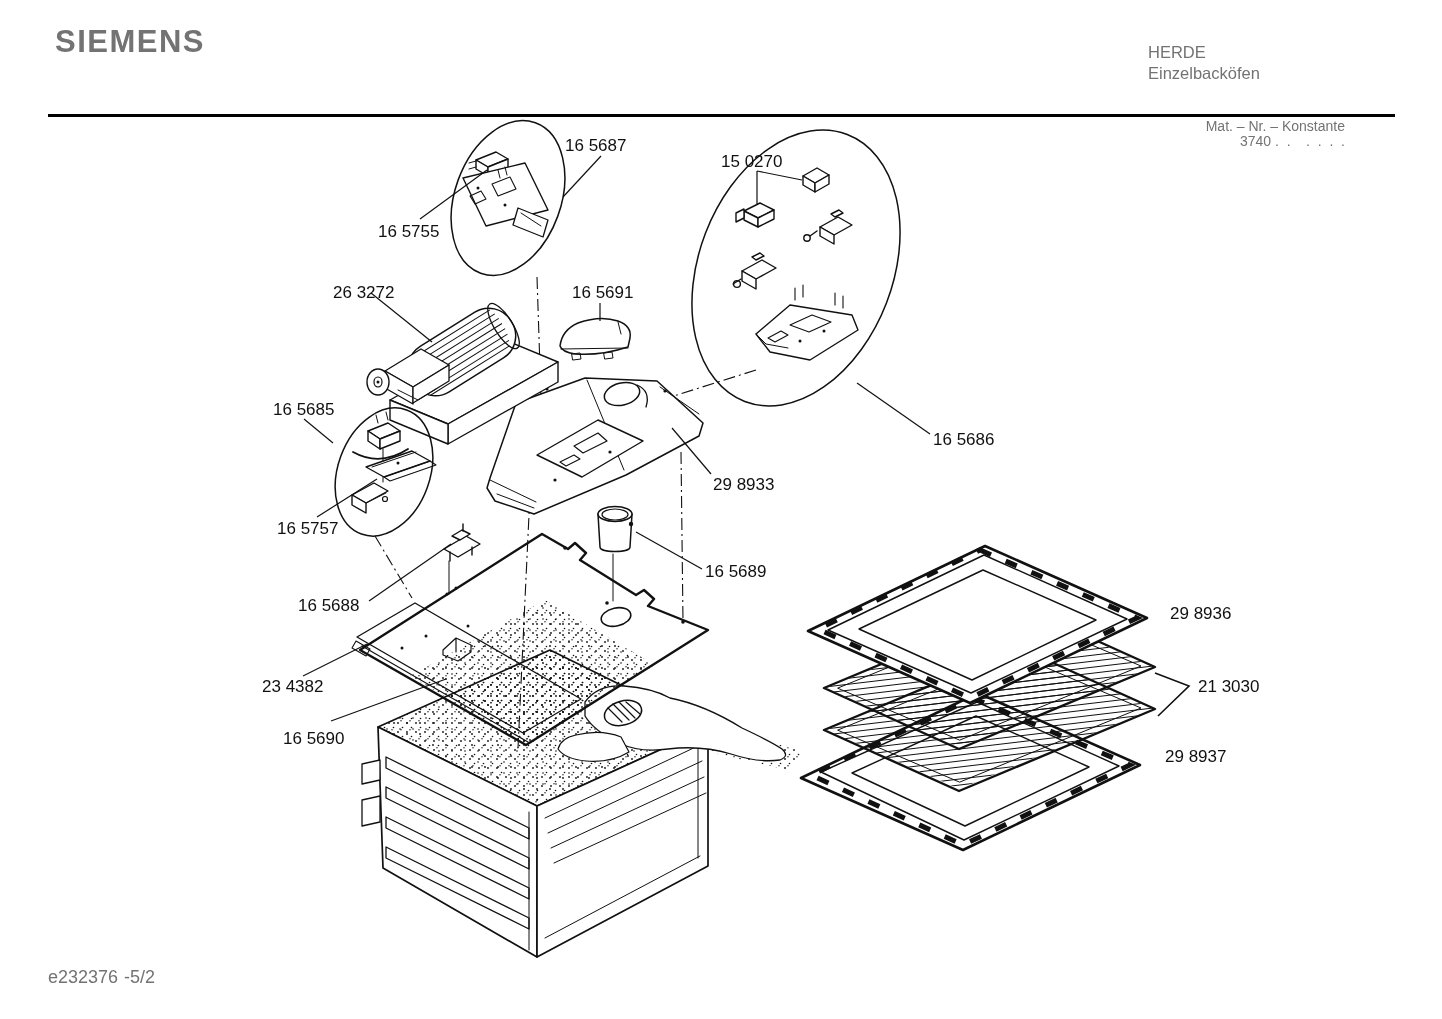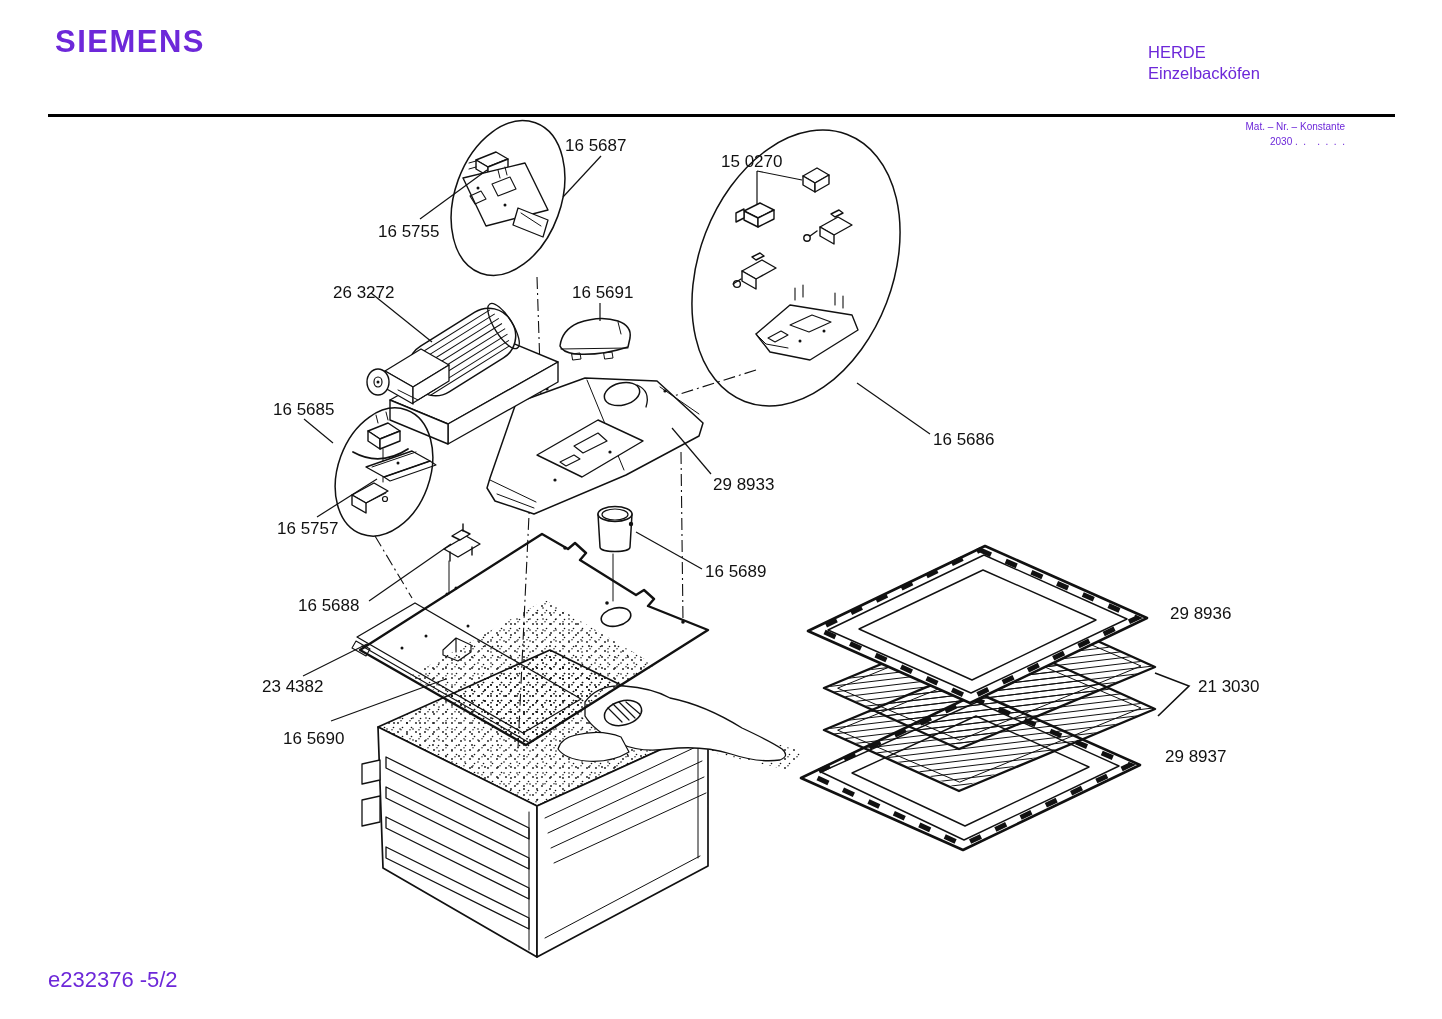--- a/index.html
+++ b/index.html
@@ -1,24 +1,24 @@
 <!DOCTYPE html>
 <html><head>
 <meta charset="utf-8">
 <style>
   html,body{margin:0;padding:0;background:#fff}
   .page{position:relative;width:1442px;height:1019px;background:#ffffff;
-        font-family:"Liberation Sans",sans-serif;color:#6d28d9;overflow:hidden}
+        font-family:"Liberation Sans",sans-serif;color:#737373;overflow:hidden}
   .abs{position:absolute}
   .brand{font-weight:bold;font-size:31px;letter-spacing:1.5px}
   .models{font-size:16.5px;line-height:21px;white-space:nowrap}
   .rule{background:#000}
-  .stamp{font-size:10px;line-height:15px;text-align:right}
+  .stamp{font-size:14px;line-height:15px;text-align:right}
   .pre{white-space:pre}
-  .footer{font-size:22px;white-space:nowrap}
+  .footer{font-size:18px;white-space:nowrap}
   svg text{font-family:"Liberation Sans",sans-serif;font-size:17px;fill:#111}
   .s  {stroke:#111;fill:none;stroke-width:1.4;stroke-linejoin:round;stroke-linecap:round}
   .sf {stroke:#111;fill:#fff;stroke-width:1.4;stroke-linejoin:round}
   .thk{stroke-width:2.4}
   .th2{stroke-width:2.6}
   .thin{stroke-width:1}
   .dd {stroke:#111;fill:none;stroke-width:1.1;stroke-dasharray:12 4 2 4}
   .ldr{stroke:#111;stroke-width:1.2;fill:none}
   .rim{stroke:#111;fill:none;stroke-width:5;stroke-dasharray:12 16}
   .wire{stroke:#111;fill:none;stroke-width:1}
@@ -34,21 +34,21 @@
 
   <div class="abs models" style="left:1148px;top:42px">
     <div>HERDE</div>
     <div>Einzelbacköfen</div>
   </div>
 
   <div class="abs rule" style="left:48px;top:114px;width:1347px;height:3px"></div>
 
   <div class="abs stamp" style="right:97px;top:119px">
     <div class="pre">Mat. – Nr. – Konstante</div>
-    <div class="pre">2030 .  .    .  .  .  .</div>
+    <div class="pre">3740 .  .    .  .  .  .</div>
   </div>
 
   <svg class="abs" style="left:0;top:0" width="1442" height="1019" viewBox="0 0 1442 1019">
     <defs>
       <pattern id="sp" width="9" height="9" patternUnits="userSpaceOnUse">
         <circle cx="2" cy="3" r="0.9" fill="#111"></circle>
           <circle cx="6.5" cy="7.5" r="0.8" fill="#111"></circle>
           <circle cx="5" cy="0.8" r="0.7" fill="#111"></circle>
       </pattern>
       <pattern id="sp2" width="13" height="11" patternUnits="userSpaceOnUse">

